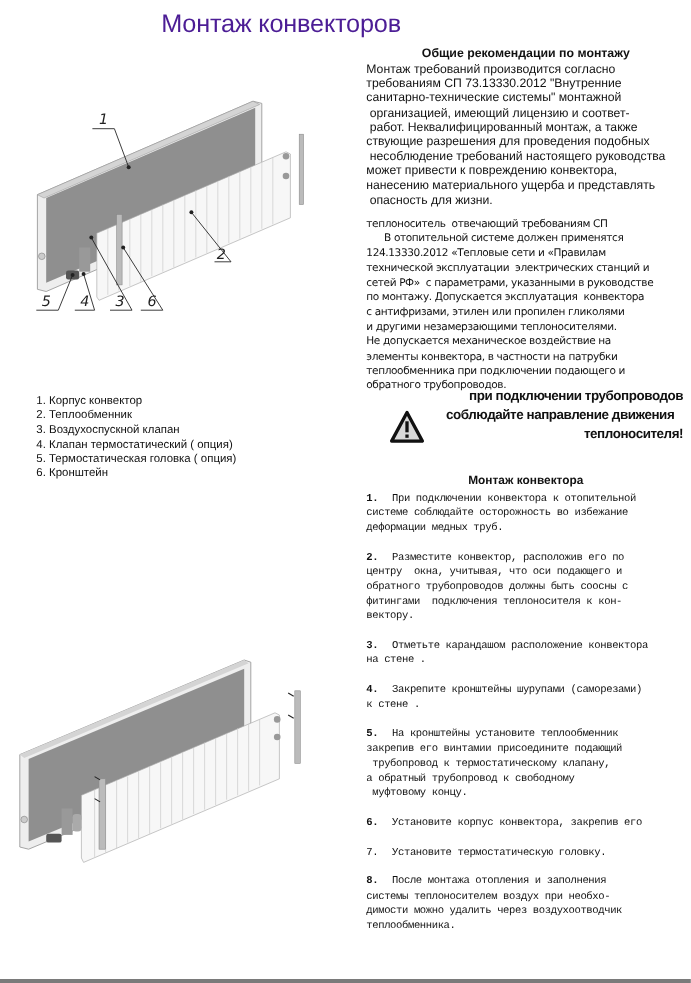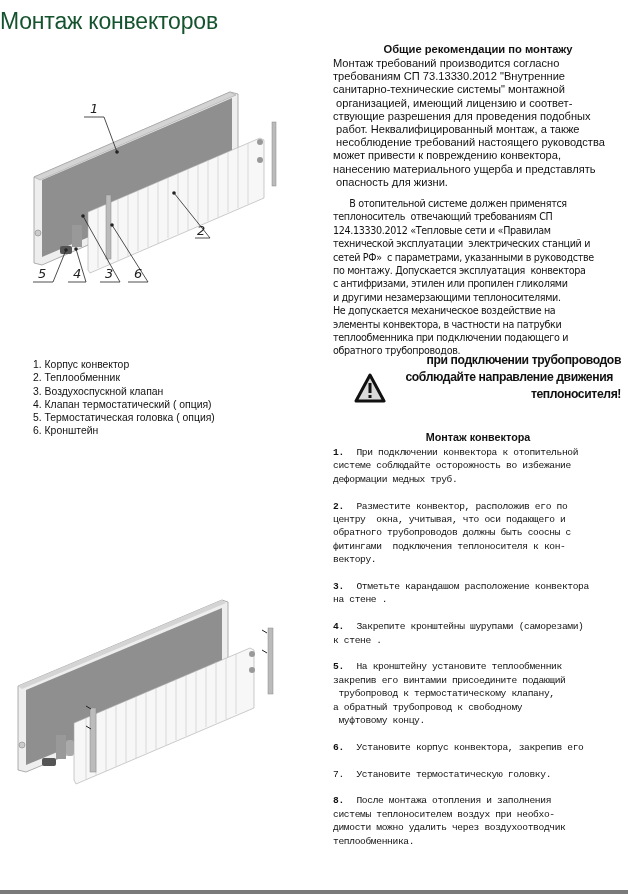--- a/index.html
+++ b/index.html
@@ -1,18 +1,18 @@
 <!DOCTYPE html>
 <html><head>
   <meta charset="utf-8">
   <style>
     html, body { margin:0; padding:0; background:#ffffff; }
     body { width:628px; height:894px; position:relative; overflow:hidden; color:#111; }
-    .title { position:absolute; left:0; width:511px; top:8px; text-align:left;
-      font-family:"Liberation Sans", sans-serif; font-size:23px; color:#14532d; letter-spacing:-0.2px; }
+    .title { position:absolute; left:0; width:511px; top:8px; text-align:center;
+      font-family:"Liberation Sans", sans-serif; font-size:23px; color:#4c1d95; letter-spacing:-0.2px; }
     .right { position:absolute; left:333px; width:292px; }
     .sec-head { position:absolute; left:333px; width:290px; top:43px; text-align:center;
       font-family:"Liberation Sans", sans-serif; font-weight:bold; font-size:11.2px; }
     .p1 { top:57px; font-family:"Liberation Sans", sans-serif; font-size:11.1px; line-height:13.2px; }
     .p1 div, .p2 div { white-space:nowrap; }
     .p2 { top:197px; font-family:"DejaVu Sans", sans-serif; font-size:9.6px; line-height:13.4px; letter-spacing:-0.35px; }
     .warn { position:absolute; left:354px; top:373px; width:32px; height:30px; }
     .warn-text { position:absolute; left:395px; top:352px; width:226px; text-align:right;
       font-family:"Liberation Sans", sans-serif; font-weight:bold; font-size:12.2px; line-height:17px; letter-spacing:-0.4px; }
     .warn-text div { white-space:nowrap; }
@@ -142,31 +142,31 @@
   <div>6. Кронштейн</div>
 </div>
 
 <div class="sec-head">Общие рекомендации по монтажу</div>
 
 <div class="right p1">
   <div>Монтаж требований производится согласно</div>
   <div>требованиям СП 73.13330.2012 "Внутренние</div>
   <div>санитарно-технические системы" монтажной</div>
   <div style="white-space:pre"> организацией, имеющий лицензию и соответ-</div>
+  <div style="white-space:pre"> работ. Неквалифицированный монтаж, а также</div>
   <div>ствующие разрешения для проведения подобных</div>
-  <div style="white-space:pre"> работ. Неквалифицированный монтаж, а также</div>
   <div style="white-space:pre"> несоблюдение требований настоящего руководства</div>
   <div>может привести к повреждению конвектора,</div>
   <div>нанесению материального ущерба и представлять</div>
   <div style="white-space:pre"> опасность для жизни.</div>
 </div>
 
 <div class="right p2">
+  <div style="white-space:pre">теплоноситель  отвечающий требованиям СП</div>
   <div style="white-space:pre">      В отопительной системе должен применятся</div>
-  <div style="white-space:pre">теплоноситель  отвечающий требованиям СП</div>
   <div>124.13330.2012 «Тепловые сети и «Правилам</div>
   <div style="white-space:pre">технической эксплуатации  электрических станций и</div>
   <div style="white-space:pre">сетей РФ»  с параметрами, указанными в руководстве</div>
   <div style="white-space:pre">по монтажу. Допускается эксплуатация  конвектора</div>
   <div>с антифризами, этилен или пропилен гликолями</div>
   <div>и другими незамерзающими теплоносителями.</div>
   <div>Не допускается механическое воздействие на</div>
   <div>элементы конвектора, в частности на патрубки</div>
   <div>теплообменника при подключении подающего и</div>
   <div>обратного трубопроводов.</div>
@@ -200,21 +200,21 @@
   </div>
   <div class="step">
     <div><span class="num">3.</span> <span>Отметьте карандашом расположение конвектора</span></div>
     <div>на стене .</div>
   </div>
   <div class="step">
     <div><span class="num">4.</span> <span>Закрепите кронштейны шурупами (саморезами)</span></div>
     <div>к стене .</div>
   </div>
   <div class="step">
-    <div><span class="num">5.</span> <span>На кронштейну установите теплообменник</span></div>
+    <div><span class="num">5.</span> <span>На кронштейны установите теплообменник</span></div>
     <div>закрепив его винтамии присоедините подающий</div>
     <div style="white-space:pre"> трубопровод к термостатическому клапану,</div>
     <div>а обратный трубопровод к свободному</div>
     <div style="white-space:pre"> муфтовому концу.</div>
   </div>
   <div class="step">
     <div><span class="num">6.</span> <span>Установите корпус конвектора, закрепив его</span></div>
   </div>
   <div class="step">
     <div><span class="num" style="font-weight:normal">7.</span> <span>Установите термостатическую головку.</span></div>

